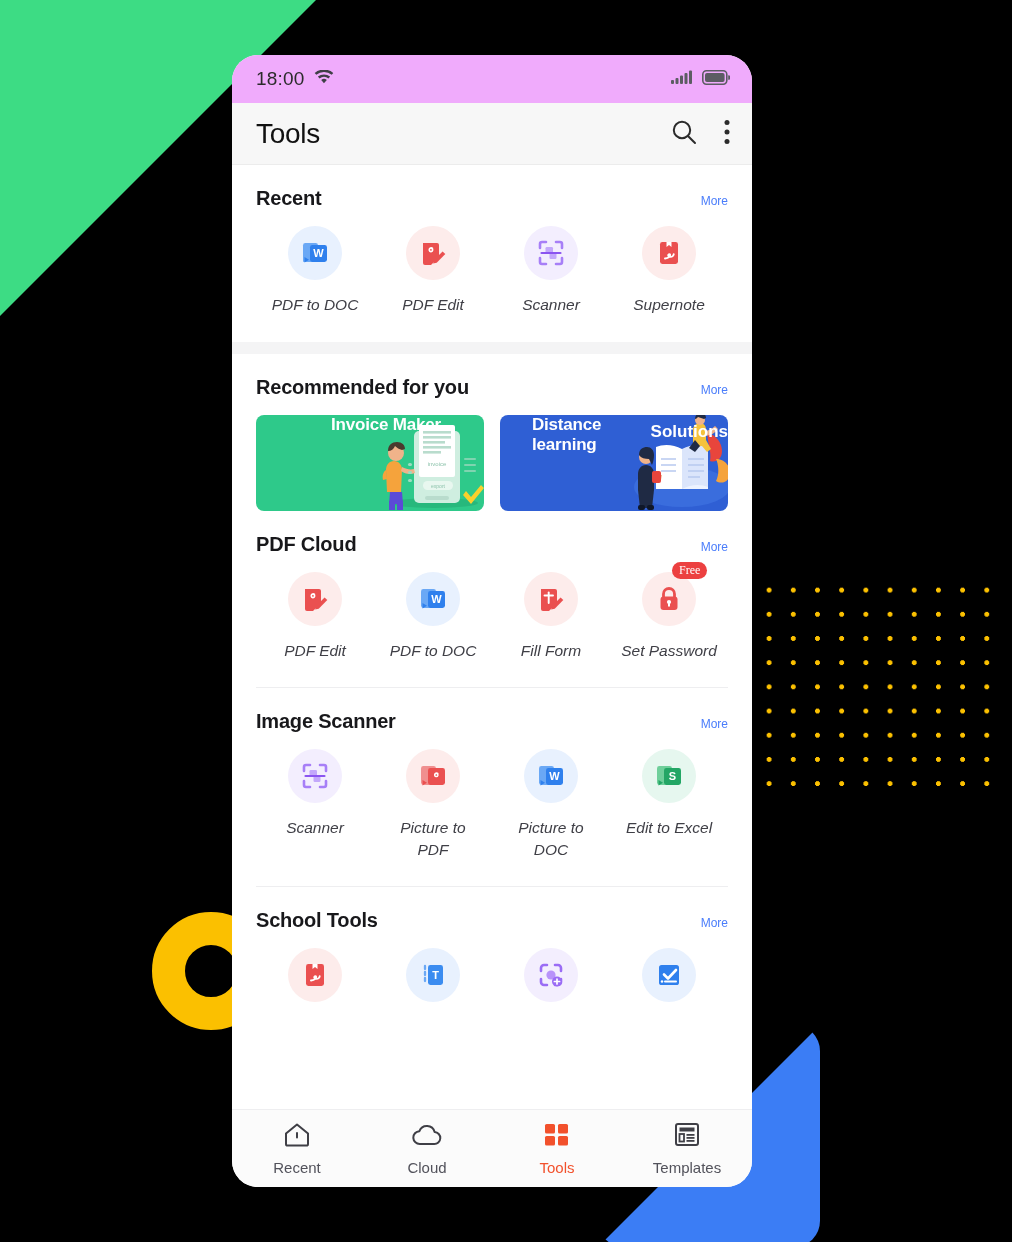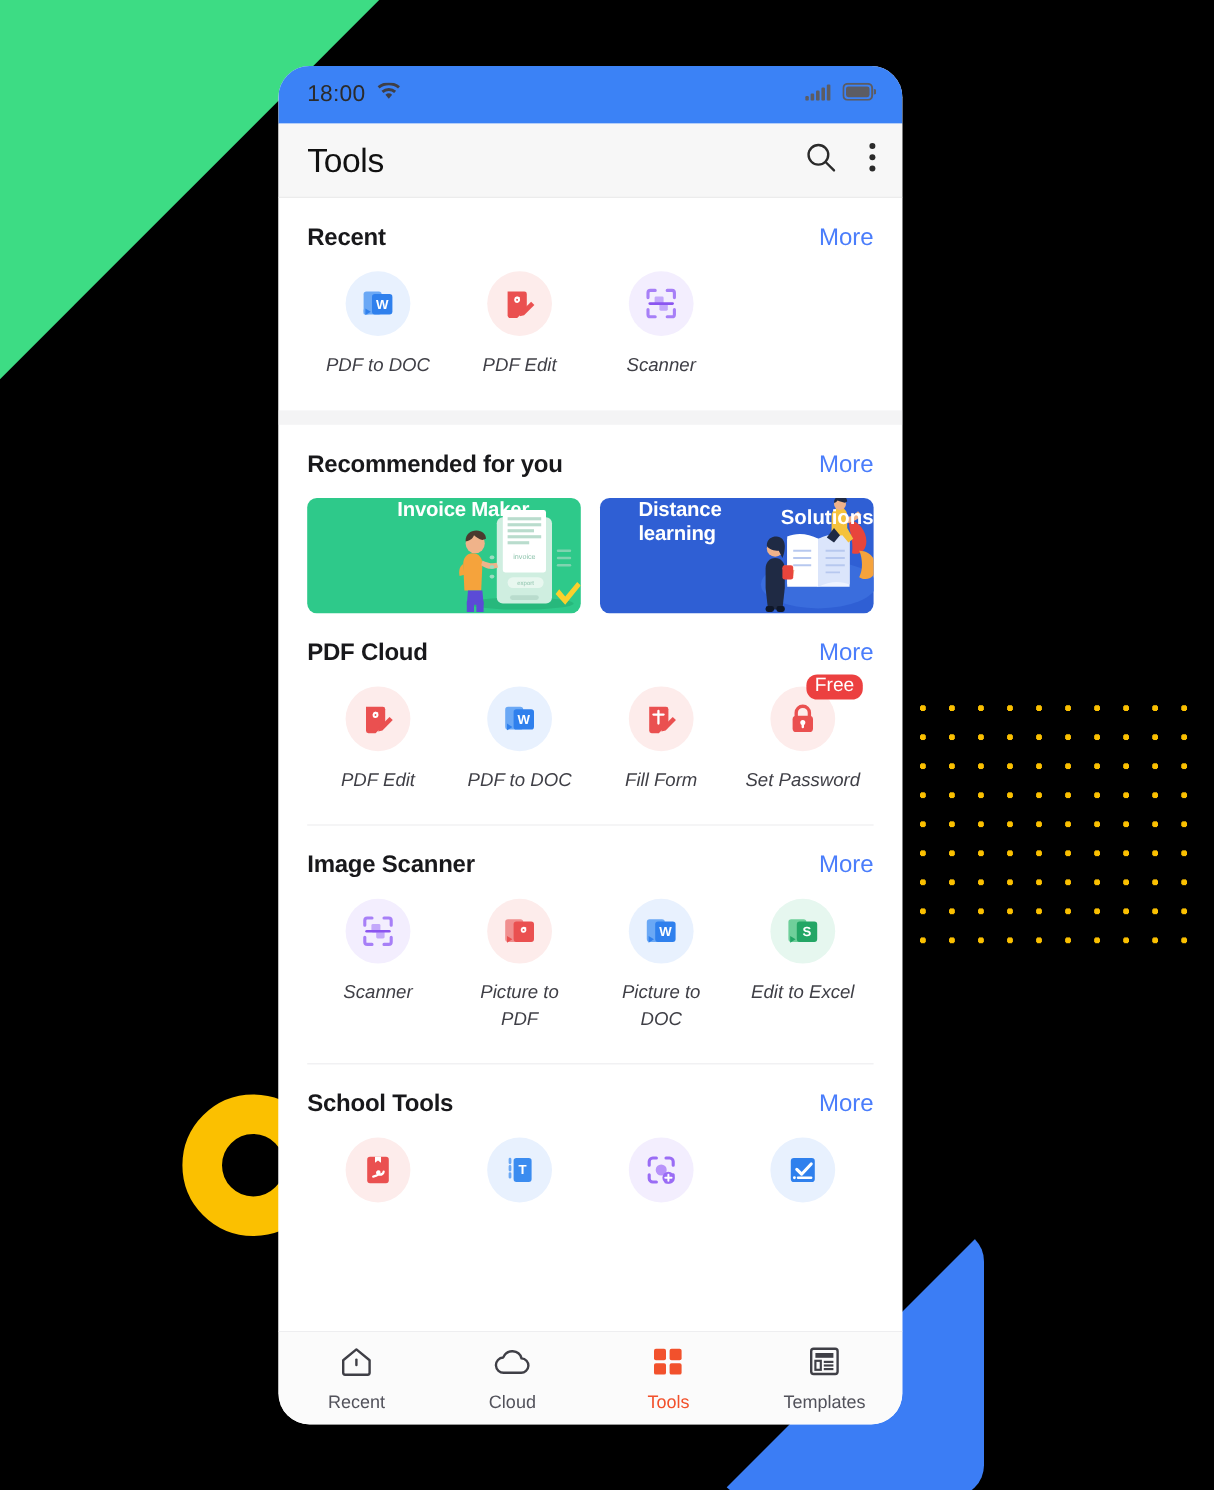--- a/index.html
+++ b/index.html
@@ -53,21 +53,21 @@
     background: #ffffff;
     border-radius: 26px;
     overflow: hidden;
     display: flex;
     flex-direction: column;
   }
 
   
   .statusbar {
     height: 48px;
-    background: #3b82f6;
+    background: #f0abfc;
     display: flex;
     align-items: center;
     padding: 0 22px 0 24px;
     flex: 0 0 auto;
   }
   .sb-left { display: flex; align-items: center; gap: 9px; }
   .sb-time { font-size: 19px; color: #2b2b2b; letter-spacing: .2px; }
   .sb-right { margin-left: auto; display: flex; align-items: center; gap: 9px; }
 
   
@@ -85,38 +85,39 @@
 
   
   .content { flex: 1 1 auto; overflow: hidden; background: #fff; position: relative; }
 
   .section { padding: 0 24px; }
   .sec-head {
     display: flex; align-items: baseline;
     padding: 22px 0 0 0;
   }
   .sec-title { font-size: 20px; font-weight: 700; color: #18181b; letter-spacing: -.2px; }
-  .sec-more { margin-left: auto; font-size: 20px; color: #4a7dfb; }
+  .sec-more { margin-left: auto; font-size: 12px; color: #4a7dfb; }
 
   .grid4 { display: flex; margin-top: 16px; }
   .tile { width: 25%; display: flex; flex-direction: column; align-items: center; }
   .tile-ic {
     width: 54px; height: 54px; border-radius: 50%;
     display: flex; align-items: center; justify-content: center;
     position: relative;
   }
   .tile-label {
     margin-top: 14px; font-size: 15.5px; color: #3f3f46;
     text-align: center; line-height: 1.45; max-width: 96px; font-style: italic;
   }
   .badge {
     position: absolute; top: -10px; left: 30px;
     background: #ec4040; color: #fff;
-    font-size: 16px; padding: 2px 7px 3px; border-radius: 9px;
+    font-size: 12px; padding: 2px 7px 3px; border-radius: 9px;
     line-height: 1;
+    font-family: Liberation Serif, serif;
   }
 
   .band { height: 12px; background: #f4f4f5; margin-top: 26px; }
   .hr { height: 1px; background: #eeeef0; margin: 24px 24px 0; }
 
   
   .banners { display: flex; gap: 16px; margin-top: 16px; }
   .banner {
     flex: 1; height: 96px; border-radius: 8px;
     position: relative; overflow: hidden;
@@ -244,20 +245,30 @@
               <svg width="30" height="30" viewBox="0 0 30 30">
                 <path d="M4 10V6a2 2 0 0 1 2-2h4M20 4h4a2 2 0 0 1 2 2v4M26 20v4a2 2 0 0 1-2 2h-4M10 26H6a2 2 0 0 1-2-2v-4" fill="none" stroke="#a77ff7" stroke-width="2.6" stroke-linecap="round"></path>
                 <rect x="9.5" y="9" width="7.5" height="7" rx="1.2" fill="#c3a8fb"></rect>
                 <rect x="13.5" y="14.5" width="7" height="6.5" rx="1.2" fill="#c3a8fb"></rect>
                 <line x1="5.5" y1="15" x2="24.5" y2="15" stroke="#8b55f0" stroke-width="2.2" stroke-linecap="round"></line>
               </svg>
             </div>
             <span class="tile-label">Scanner</span>
           </div>
 
+          <div class="tile">
+            <div class="tile-ic" style="background:#fdeceb">
+              <svg width="30" height="30" viewBox="0 0 30 30">
+                <rect x="6" y="4" width="18" height="22" rx="2.4" fill="#ea5050"></rect>
+                <path d="M12.5 4h5v5l-2.5-2-2.5 2Z" fill="#fff"></path>
+                <path d="M11 20.5c3-.6 5.2-2.2 5.2-3.6 0-1-1.3-1-1.8-.2-.6 1 .6 2.1 2 2.2 1.8.1 3.3-1.3 3.3-2.6" fill="none" stroke="#fff" stroke-width="1.9" stroke-linecap="round"></path>
+              </svg>
+            </div>
+            <span class="tile-label">Supernote</span>
+          </div>
         </div>
       </div>
 
       <div class="band"></div>
 
       <div class="section">
         <div class="sec-head">
           <span class="sec-title">Recommended for you</span>
           <span class="sec-more">More</span>
         </div>

